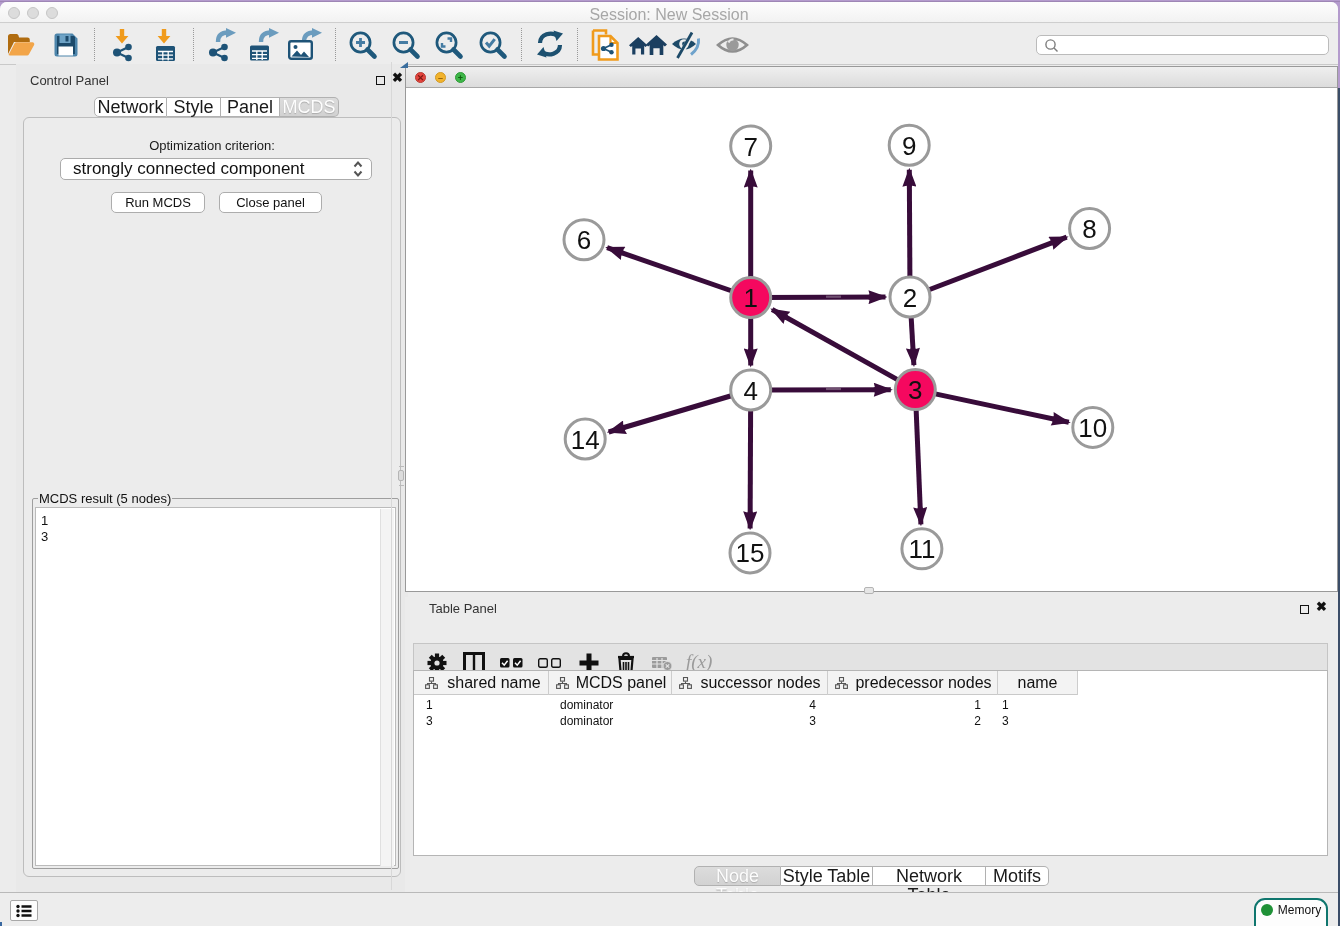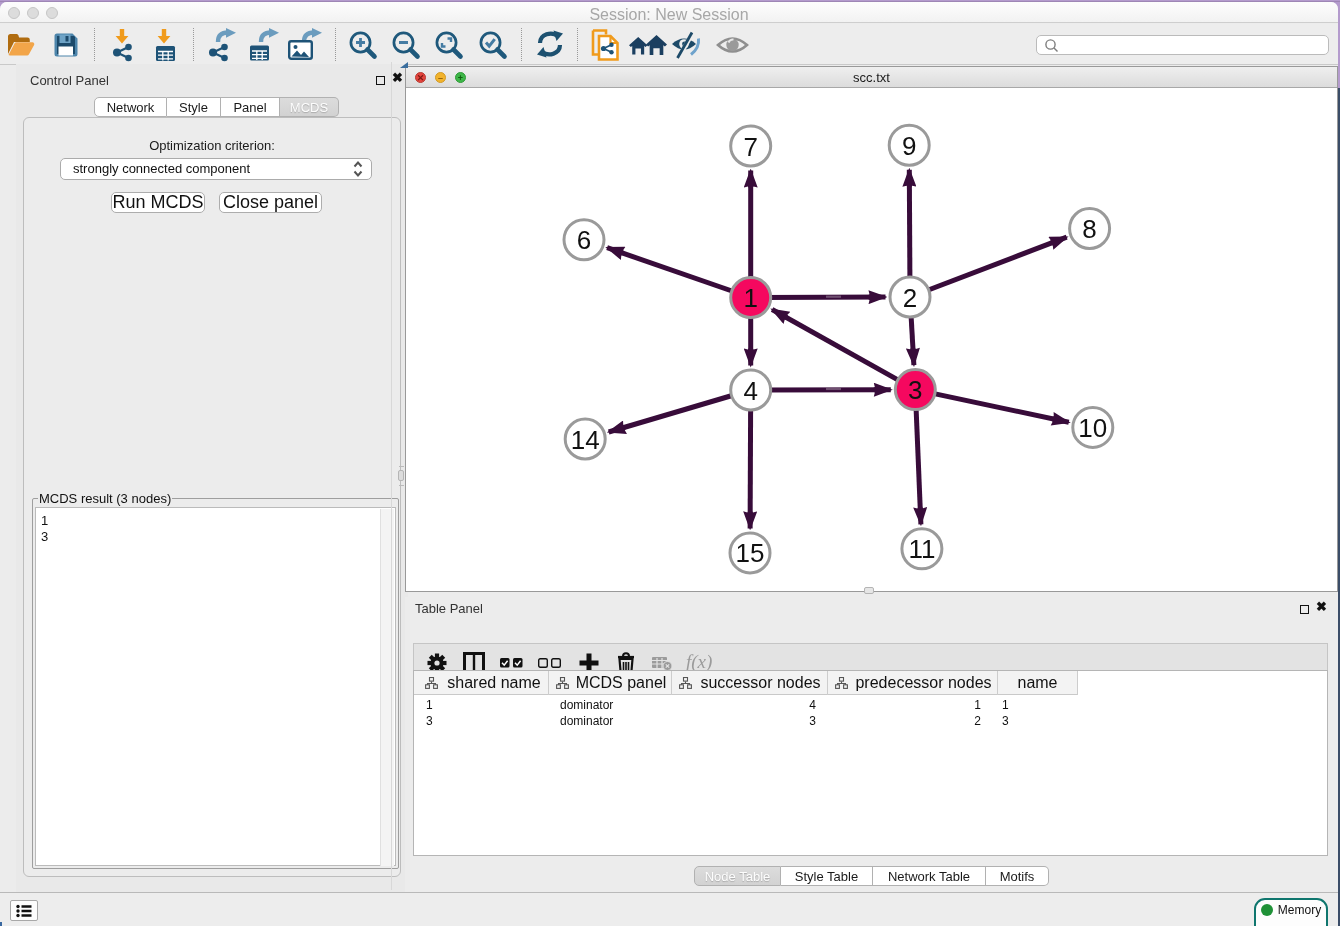--- a/index.html
+++ b/index.html
@@ -11,27 +11,27 @@
 .sep{position:absolute;top:4px;height:33px;width:0;border-left:1px dotted #999}
 .ticon{position:absolute;top:3px}
 #search{position:absolute;left:1036px;top:11px;width:293px;height:20px;background:#fff;border:1px solid #bbb;border-radius:5px}
 
 #cpanel{position:absolute;left:16px;top:62px;width:392px;height:828px;background:#e9e9e9}
 #cpanel h2{font-size:13px;font-weight:normal;color:#333;position:absolute;left:14px;top:9px}
 .fbtn{position:absolute;width:9px;height:9px;border:1.5px solid #111;top:12px}
 .xbtn{position:absolute;top:6px;font-size:13px;color:#111;font-weight:bold}
 #cpcontent{position:absolute;left:7px;top:53px;width:378px;height:760px;background:#ececec;border:1px solid #bdbdbd;border-radius:6px}
 .tabbar{position:absolute;display:flex;height:20px}
-.tab{height:20px;line-height:19px;font-size:13px;text-align:center;background:#fff;border:1px solid #b1b1b1;border-left:none;color:#1a1a1a;padding:0}
+.tab{height:20px;line-height:19px;font-size:18px;text-align:center;background:#fff;border:1px solid #b1b1b1;border-left:none;color:#1a1a1a;padding:0}
 .tab.first{border-left:1px solid #b1b1b1;border-radius:5px 0 0 5px}
 .tab.last{border-radius:0 5px 5px 0}
 .tab.dis{background:linear-gradient(#dcdcdc,#d2d2d2);color:#fdfdfd;text-shadow:0 1px 1px #aaa}
 #optlabel{position:absolute;left:0;top:74px;width:392px;text-align:center;font-size:13px;color:#1a1a1a}
-#combo{position:absolute;left:44px;top:94px;width:312px;height:22px;background:#fff;border:1px solid #ababab;border-radius:5px;font-size:13px;line-height:20px;padding-left:12px;color:#111}
-.btn{position:absolute;height:21px;background:#fff;border:1px solid #adadad;border-radius:5px;font-size:18px;text-align:center;line-height:19px;color:#111}
+#combo{position:absolute;left:44px;top:94px;width:312px;height:22px;background:#fff;border:1px solid #ababab;border-radius:5px;font-size:17px;line-height:20px;padding-left:12px;color:#111}
+.btn{position:absolute;height:21px;background:#fff;border:1px solid #adadad;border-radius:5px;font-size:13px;text-align:center;line-height:19px;color:#111}
 #fieldset{position:absolute;left:16px;top:434px;width:367px;height:371px;border:1px solid #9e9e9e;border-radius:2px}
 #fieldset legend{position:absolute;top:-8px;left:5px;background:#ececec;font-size:13px;color:#111;padding:0 1px}
 #resultbox{position:absolute;left:2px;top:8px;width:361px;height:359px;background:#fff;border:1px solid #bbb;font-size:13px;color:#111;line-height:16px;padding:5px 0 0 5px}
 #resscroll{position:absolute;right:1px;top:1px;width:14px;height:357px;background:#f4f4f4;border-left:1px solid #e0e0e0}
 
 #netwin{position:absolute;left:405px;top:64px;width:933px;height:526px;background:#fff;border:1px solid #999}
 #nettitle{position:absolute;left:0;top:0;width:100%;height:21px;background:linear-gradient(#efefef,#dcdcdc);border-bottom:1px solid #a8a8a8}
 #nettitle .t{position:absolute;top:3px;width:100%;text-align:center;font-size:13px;color:#1a1a1a}
 .light{position:absolute;top:4.5px;width:11px;height:11px;border-radius:50%;text-align:center;font-size:9px;font-weight:bold;line-height:11px}
 #graph text{font-size:26px;fill:#111;text-anchor:middle}
@@ -215,31 +215,30 @@
     <div id="optlabel">Optimization criterion:</div>
     <div id="combo">strongly connected component
       <svg width="12" height="18" style="position:absolute;right:7px;top:1px" viewBox="0 0 12 18">
           <path d="M2.5,6.5 L6,2.5 L9.5,6.5" fill="none" stroke="#555" stroke-width="2"></path>
           <path d="M2.5,11.5 L6,15.5 L9.5,11.5" fill="none" stroke="#555" stroke-width="2"></path>
         </svg>
     </div>
     <div class="btn" style="left:95px;top:128px;width:94px">Run MCDS</div>
     <div class="btn" style="left:203px;top:128px;width:103px">Close panel</div>
     <div id="fieldset">
-      <legend>MCDS result (3 nodes)</legend>
+      <legend>MCDS result (5 nodes)</legend>
       <div id="resultbox">1<br>3<div id="resscroll"></div></div>
     </div>
   </div>
 
   <div id="netwin">
     <div id="nettitle">
       <div class="light" style="left:9px;background:#e4443e;border:1px solid #b83b32;color:#7c1911">✕</div>
       <div class="light" style="left:29px;background:#f2b32c;border:1px solid #d29a25;color:#92600a">–</div>
       <div class="light" style="left:49px;background:#3eb648;border:1px solid #2f9b38;color:#10600f">+</div>
-      <div class="t">scc.txt</div>
     </div>
     <svg id="graph" width="933" height="502" style="position:absolute;left:-1px;top:22.5px" viewBox="0 0 933 502">
       <defs>
         <marker id="arr" markerWidth="22" markerHeight="14" refX="20" refY="7" orient="auto" markerUnits="userSpaceOnUse">
           <path d="M0,7 L4,4.2 L3,0 L22,7 L3,14 L4,9.8 Z" fill="#380c3a"></path>
         </marker>
       </defs>
       <g stroke="#380c3a" stroke-width="5" marker-end="url(#arr)">
         <line x1="345.7" y1="207.5" x2="345.7" y2="80.5"></line>
         <line x1="345.7" y1="207.5" x2="202.1" y2="157.7"></line>
@@ -283,21 +282,21 @@
         <text x="180.2" y="358.5">14</text>
         <text x="345.0" y="472.4">15</text>
       </g>
     <rect x="421" y="205.6" width="15" height="2.2" fill="#ffffff" opacity="0.28"></rect>
         <rect x="421" y="297.9" width="15" height="2.2" fill="#ffffff" opacity="0.28"></rect>
       </svg>
   </div>
   <div class="abs" style="left:864px;top:585px;width:10px;height:7px;background:#e6e6e6;border:1px solid #b4b4b4;border-radius:2px"></div>
 
   <div id="tpanel">
-    <h2 style="position:absolute;left:10px;top:4px;font-size:13px;font-weight:normal;color:#333">Table Panel</h2>
+    <h2 style="position:absolute;left:24px;top:4px;font-size:13px;font-weight:normal;color:#333">Table Panel</h2>
     <div class="fbtn" style="left:895px;top:8px"></div>
     <div class="xbtn" style="left:911px;top:2px">✖</div>
     <div id="ttoolbar">
         <svg style="position:absolute;left:13px;top:9px" width="20" height="20" viewBox="0 0 20 20">
           <g transform="translate(10,10)">
             <circle r="6.6" fill="#111"></circle>
             <rect x="-2.1" y="-9.5" width="4.2" height="5" transform="rotate(0 0 0)" fill="#111"></rect>
             <rect x="-2.1" y="-9.5" width="4.2" height="5" transform="rotate(45 0 0)" fill="#111"></rect>
             <rect x="-2.1" y="-9.5" width="4.2" height="5" transform="rotate(90 0 0)" fill="#111"></rect>
             <rect x="-2.1" y="-9.5" width="4.2" height="5" transform="rotate(135 0 0)" fill="#111"></rect>

